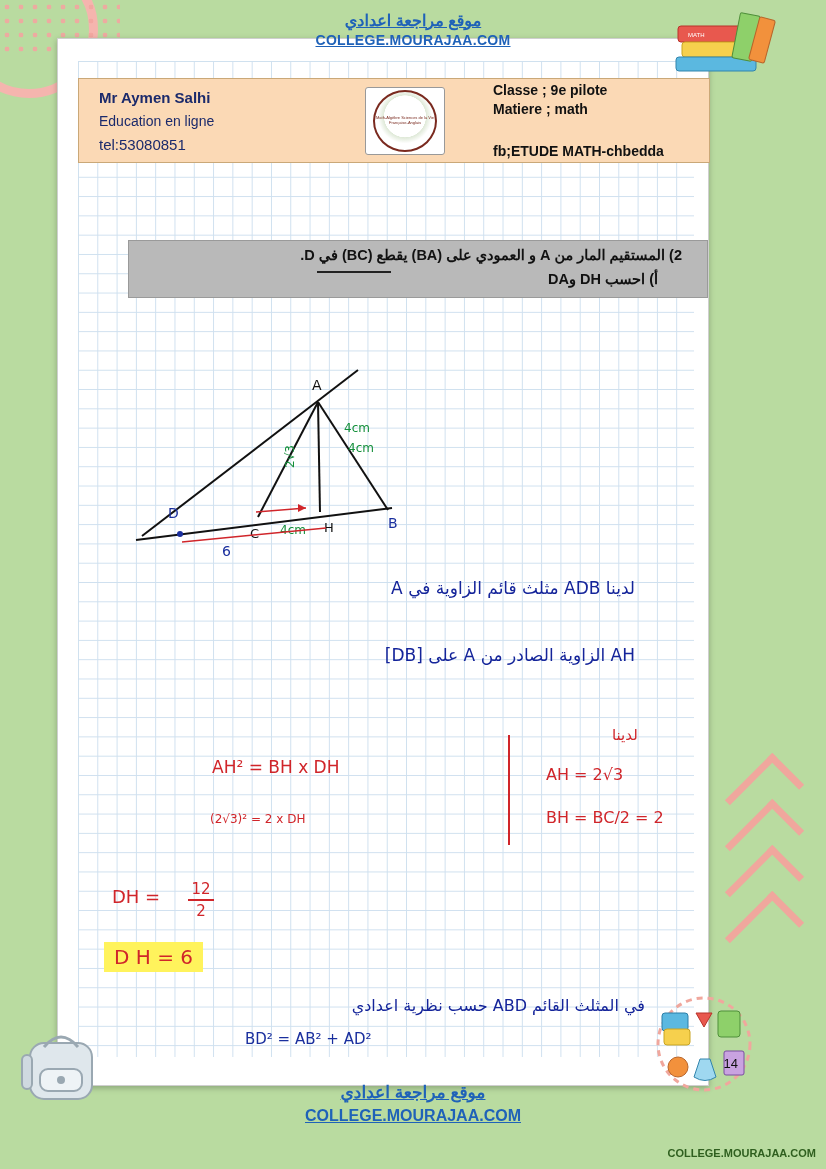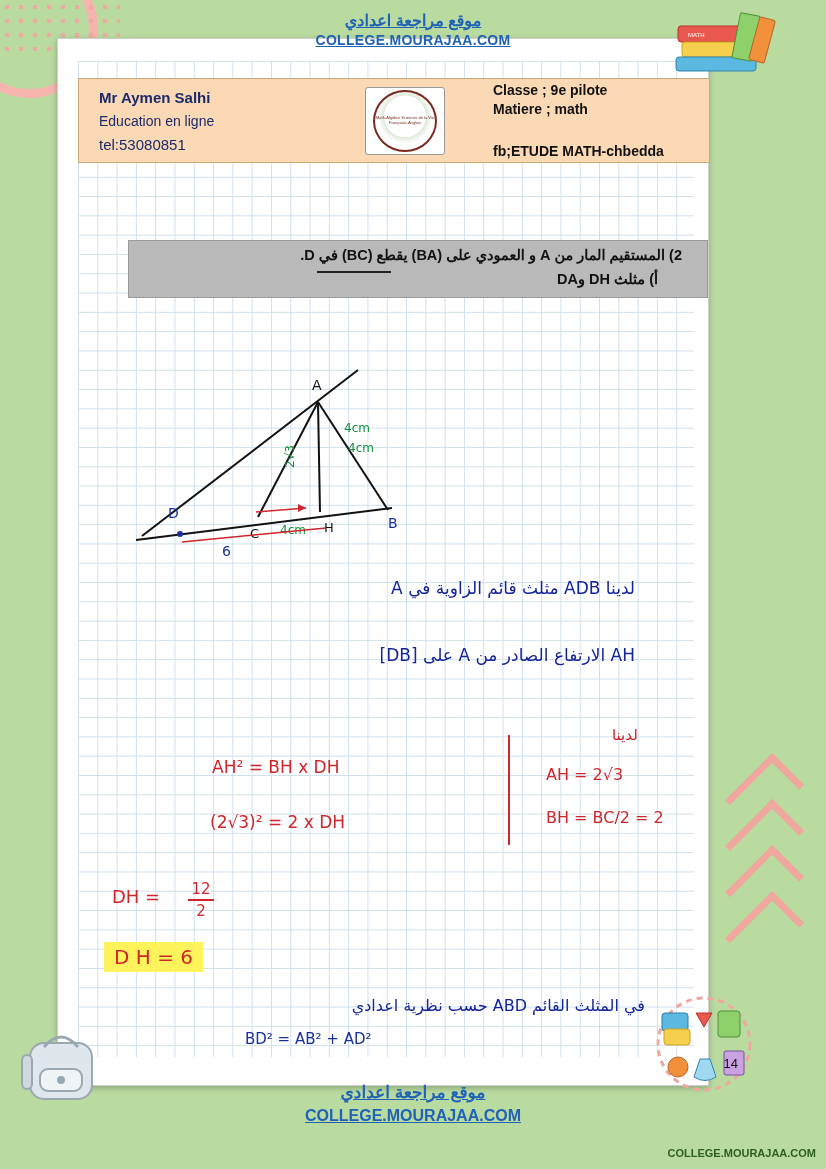--- a/index.html
+++ b/index.html
@@ -187,21 +187,21 @@
     <div>
       <span>Matiere ;</span>
       <span class="val">math</span>
     </div>
     <div style="margin-top:26px">fb;ETUDE MATH-chbedda</div>
   </div>
 </div>
 
 <div class="qbar">
   <div class="q1">2) المستقيم المار من A و العمودي على (BA) يقطع (BC) في D.</div>
-  <div class="q2">أ) مثلث DH وDA</div>
+  <div class="q2">أ) احسب DH وDA</div>
   <div class="underline"></div>
 </div>
 
 <svg class="figure" viewBox="0 0 300 200">
 
   <line x1="6" y1="180" x2="262" y2="148" stroke="#111" stroke-width="2"></line>
 
   <line x1="12" y1="176" x2="228" y2="10" stroke="#111" stroke-width="2"></line>
 
   <line x1="188" y1="42" x2="258" y2="150" stroke="#111" stroke-width="2"></line>
@@ -222,24 +222,24 @@
   <text x="164" y="108" font-size="12" fill="#138f3a" font-family="DejaVu Sans, sans-serif" transform="rotate(-90 164 108)">2√3</text>
   <text x="150" y="174" font-size="12" fill="#138f3a" font-family="DejaVu Sans, sans-serif">4cm</text>
   <text x="92" y="196" font-size="14" fill="#1a2f9e" font-family="DejaVu Sans, sans-serif">6</text>
   <line x1="52" y1="182" x2="196" y2="168" stroke="#d0252a" stroke-width="1.4"></line>
   <line x1="126" y1="152" x2="176" y2="148" stroke="#d0252a" stroke-width="1.4"></line>
   <polygon points="176,148 168,144 168,152" fill="#d0252a"></polygon>
   <rect x="228" y="8" width="0" height="0"></rect>
 </svg>
 
 <div class="hand line-ar" style="left:205px;top:578px;width:430px;">لدينا ADB مثلث قائم الزاوية في A</div>
-<div class="hand line-ar" style="left:245px;top:645px;width:390px;">AH الارتفاع الصادر من A على [DB]</div>
+<div class="hand line-ar" style="left:245px;top:645px;width:390px;">AH الزاوية الصادر من A على [DB]</div>
 
 <div class="hand hw-red" style="left:212px;top:757px;font-size:17px;">AH² = BH x DH</div>
-<div class="hand hw-red" style="left:210px;top:812px;font-size:17px;">(2√3)² = 2 x DH</div>
+<div class="hand hw-red" style="left:210px;top:812px;font-size:12px;">(2√3)² = 2 x DH</div>
 
 <div class="vertsep"></div>
 <div class="hand hw-red" style="left:612px;top:726px;font-size:15px;">لدينا</div>
 <div class="hand hw-red" style="left:546px;top:765px;font-size:16px;">AH = 2√3</div>
 <div class="hand hw-red" style="left:546px;top:808px;font-size:16px;">BH = BC/2 = 2</div>
 
 <div class="hand hw-red" style="left:112px;top:886px;font-size:18px;">DH =</div>
 <div class="hand hw-red" style="left:188px;top:880px;font-size:15px;text-align:center;">
   <div>12</div>
   <div style="border-top:2px solid #d0252a;width:26px;margin:1px auto;"></div>

